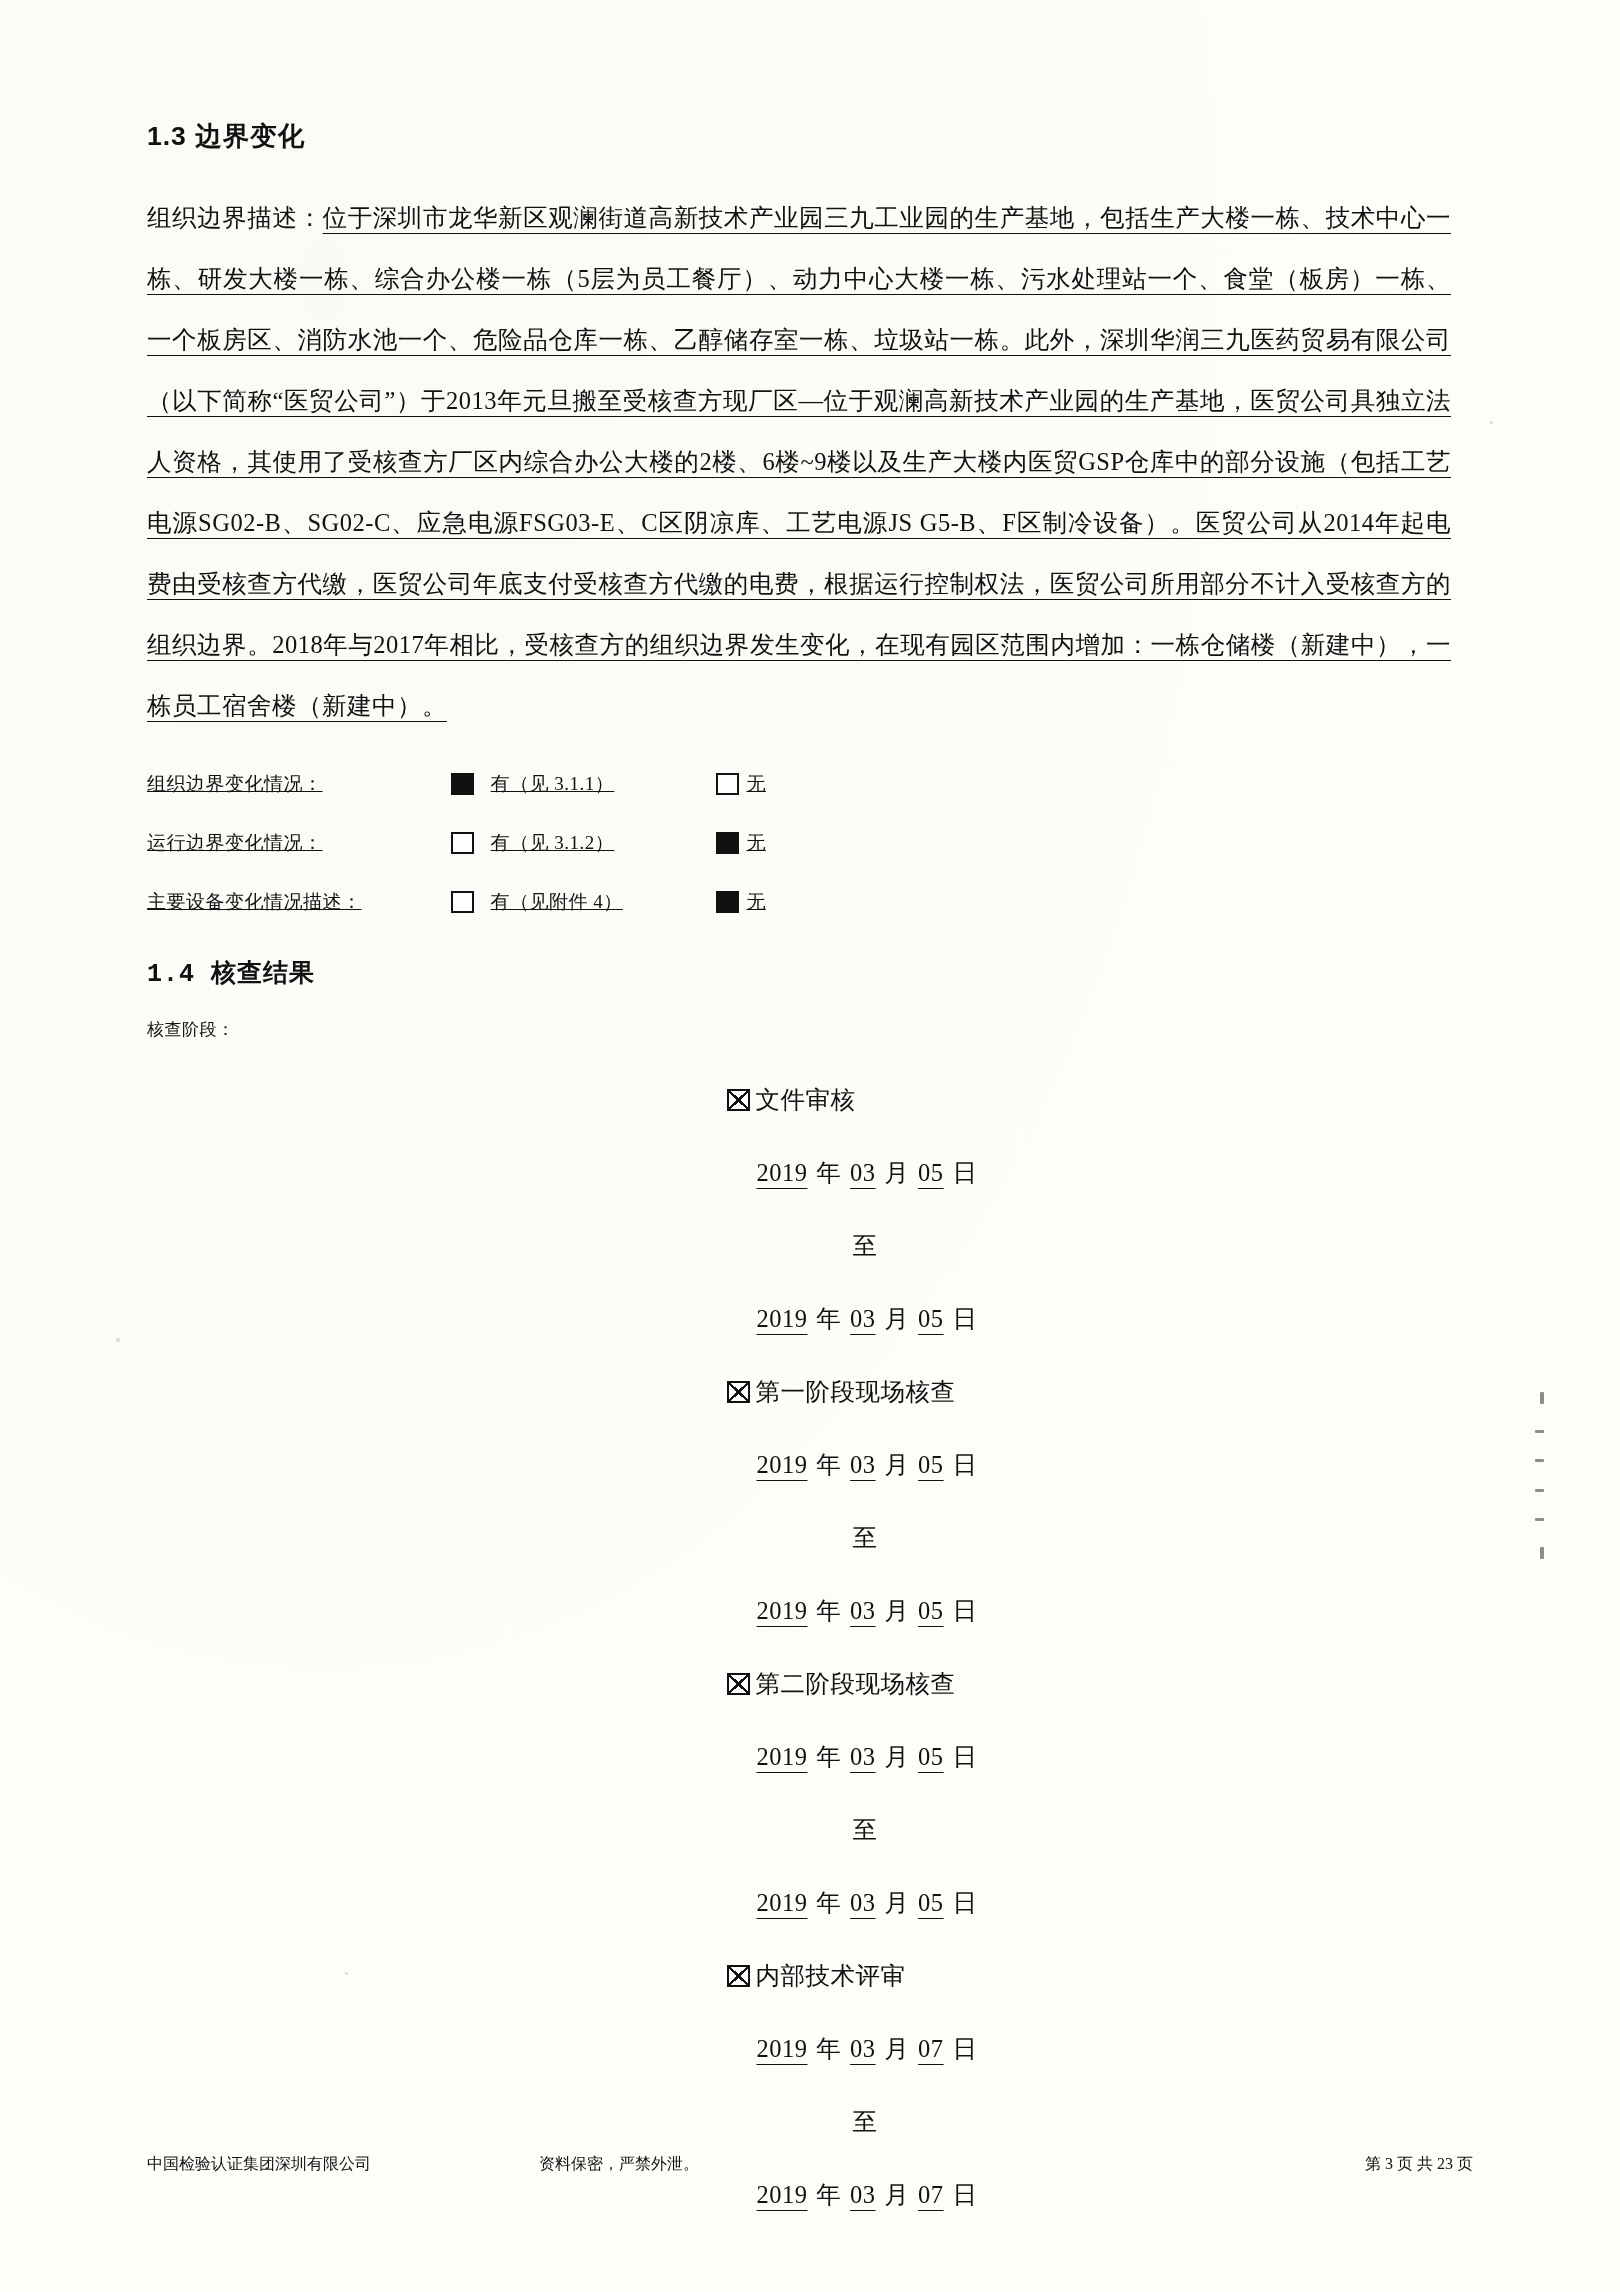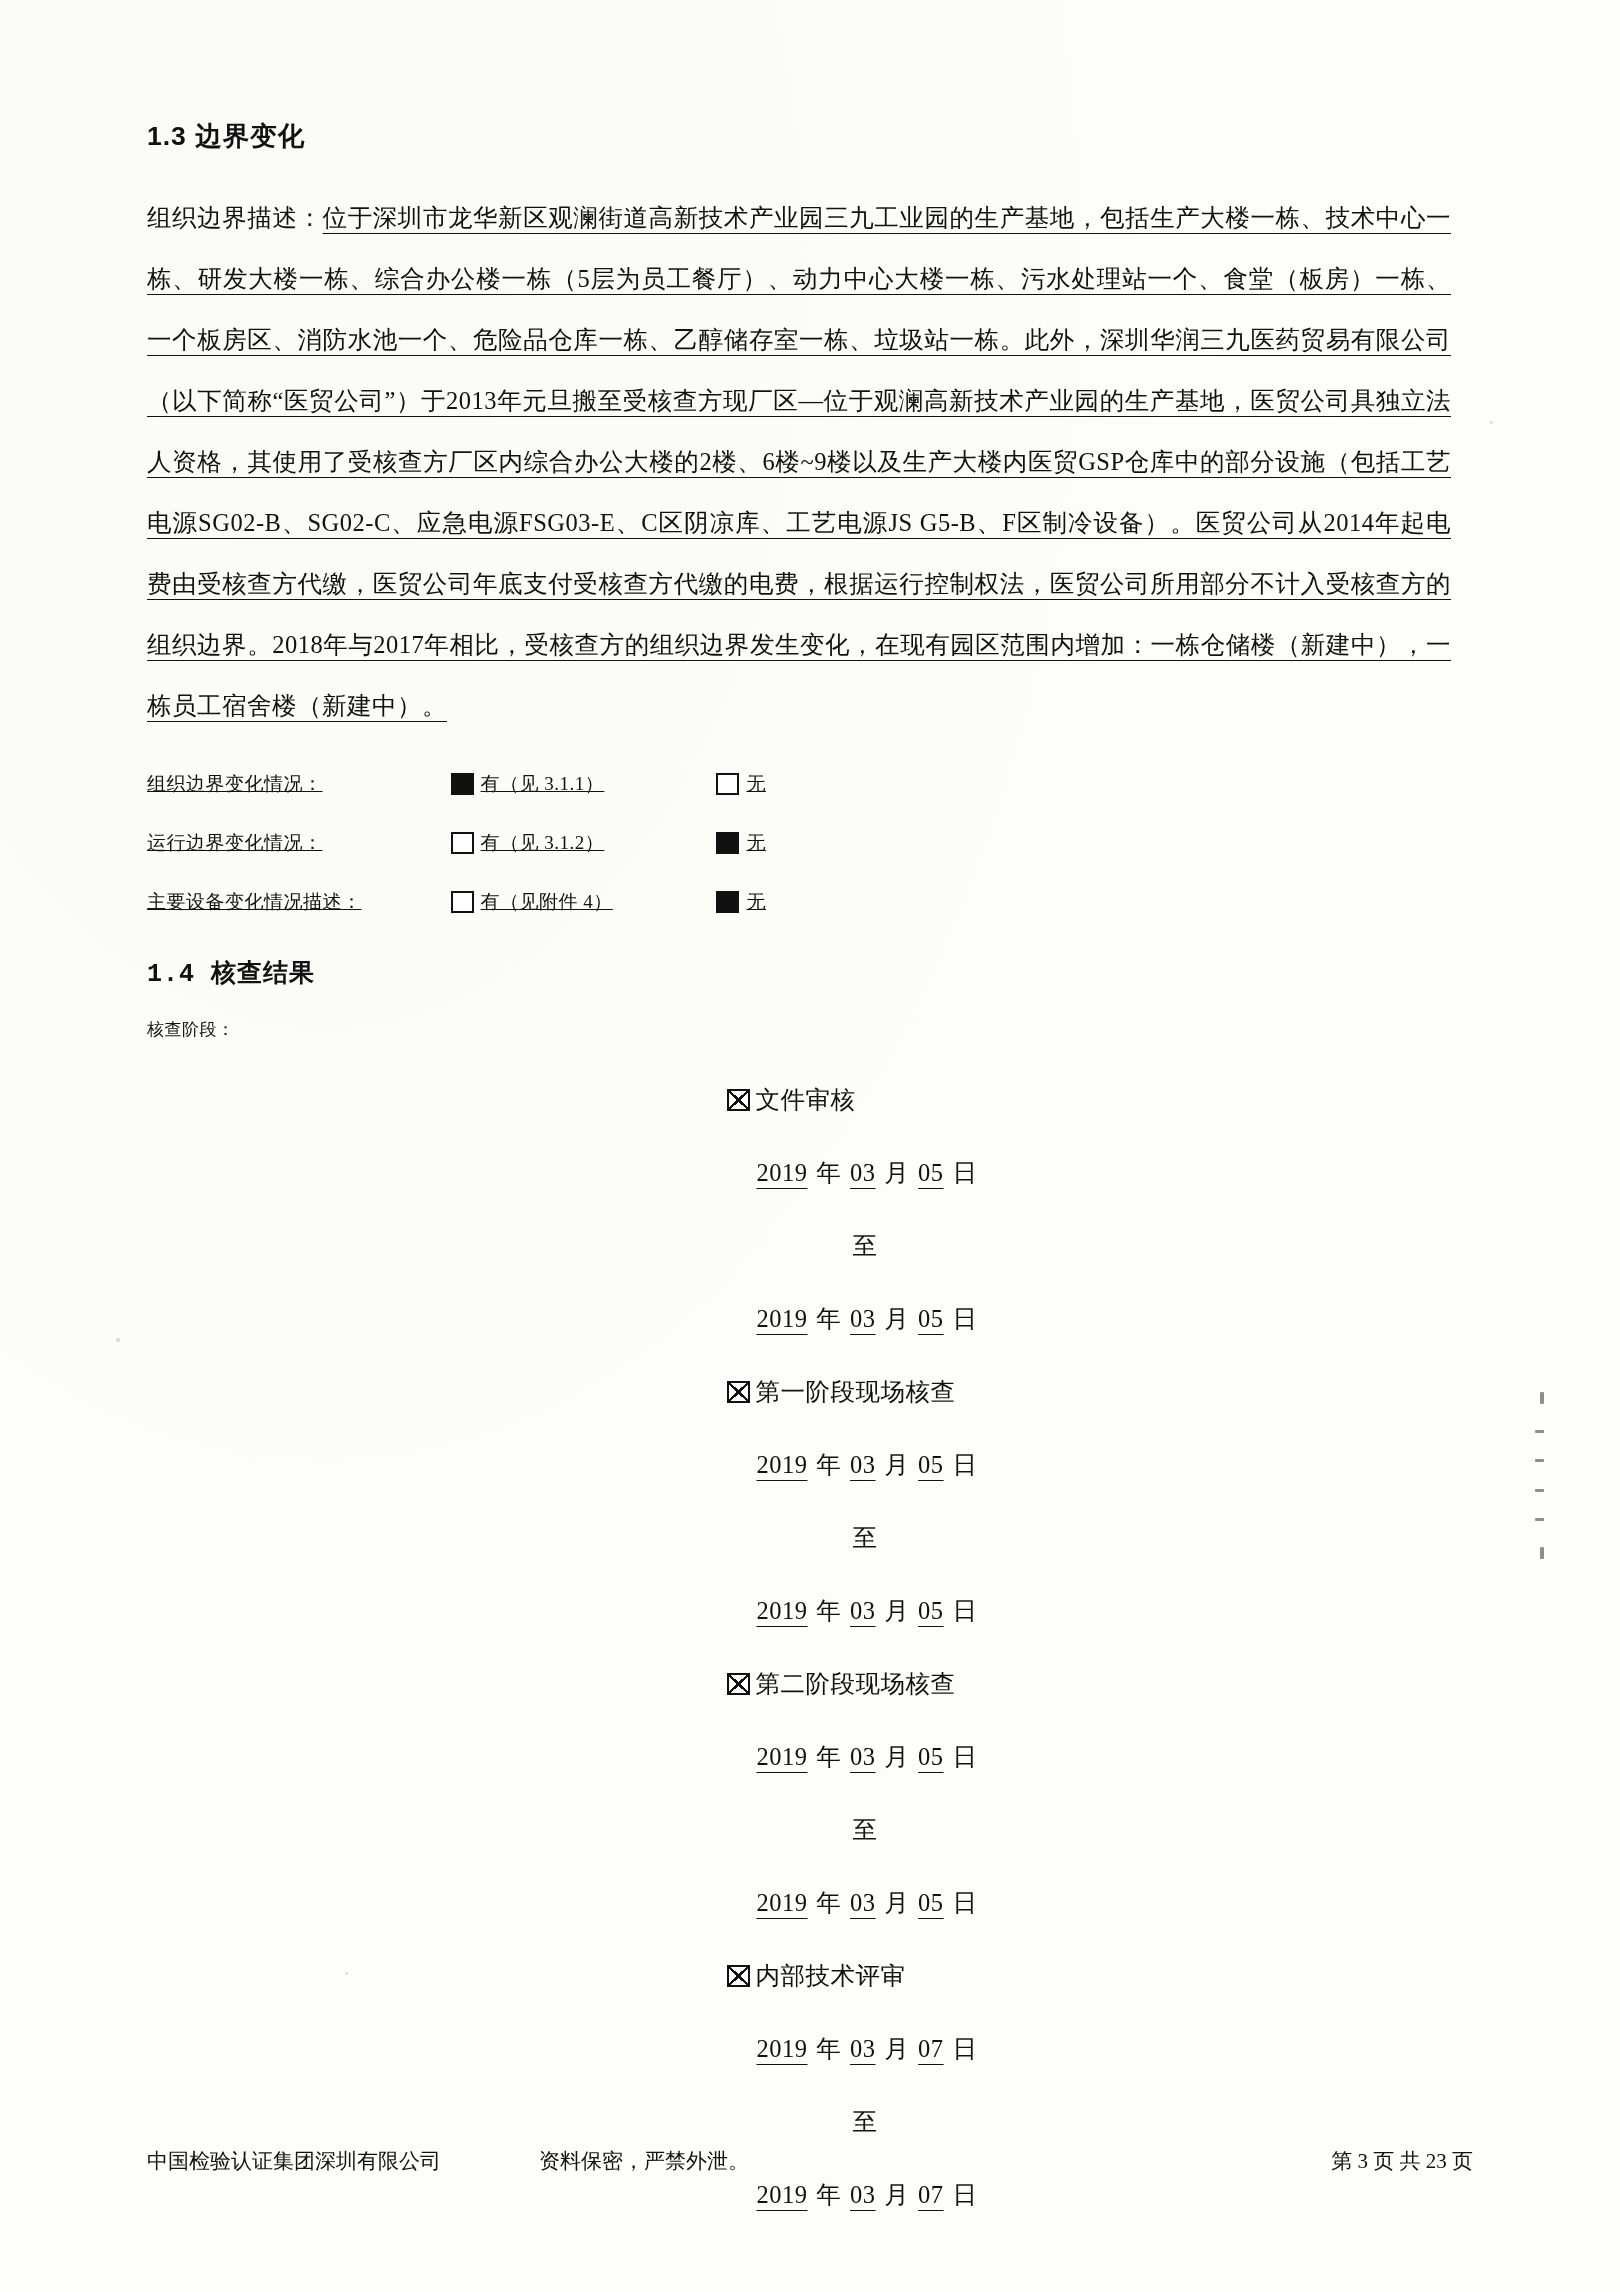--- a/index.html
+++ b/index.html
@@ -82,21 +82,21 @@
   }
   .row .label {
     width: 304px;
     flex: none;
   }
   .row .opt1 {
     width: 265px;
     flex: none;
     display: flex;
     align-items: center;
-    gap: 7px;
+    gap: 17px;
   }
   .row .opt2 {
     display: flex;
     align-items: center;
     gap: 7.8px;
   }
   .box {
     display: inline-block;
     width: 18.6px;
     height: 18.6px;
@@ -158,21 +158,21 @@
   .to {
     margin: 0 15.7px;
   }
   .footer {
     position: absolute;
     left: 147px;
     right: 147px;
     bottom: 118px;
     display: flex;
     align-items: center;
-    font-size: 21px;
+    font-size: 16px;
     color: #111;
   }
   .footer .f1 { width: 392px; }
   .footer .f2 { flex: 1; }
   .footer .f3 { text-align: right; white-space: nowrap; }
   .edge-marks {
     position: absolute;
     right: 76px;
     top: 1392px;
     width: 13.7px;

